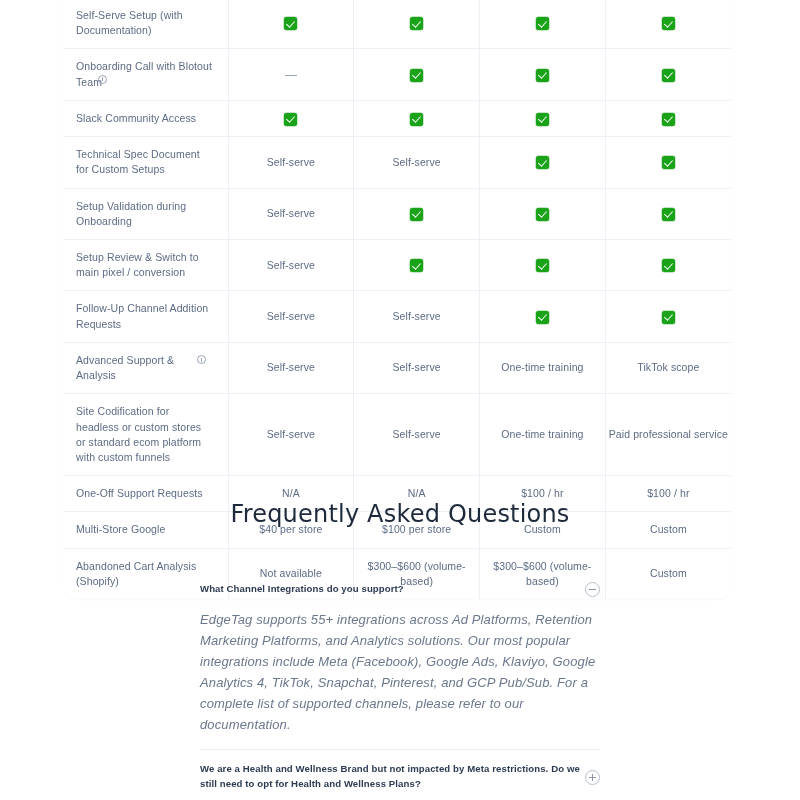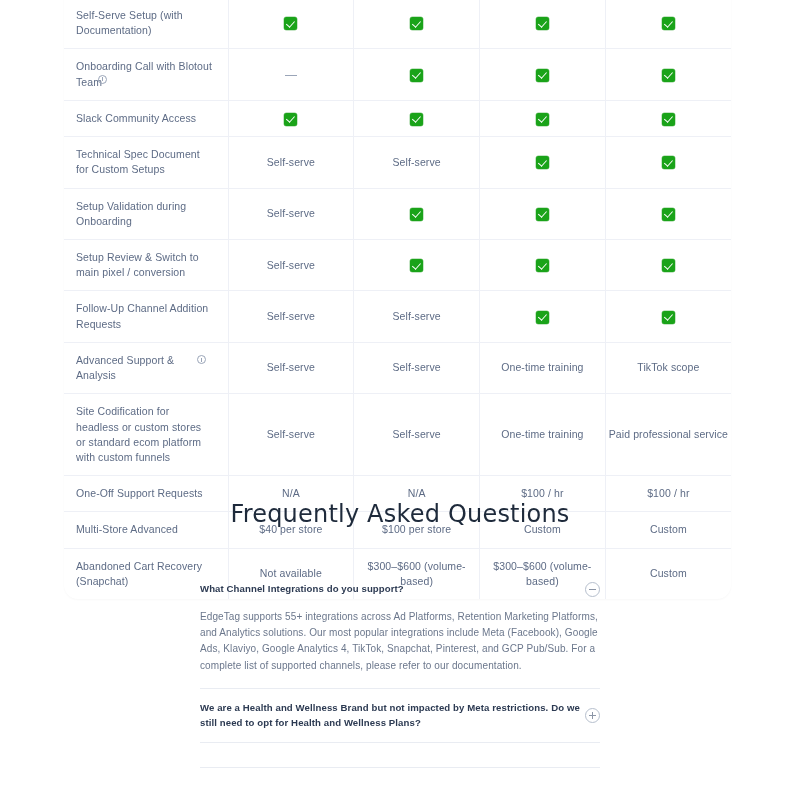--- a/index.html
+++ b/index.html
@@ -127,25 +127,26 @@
   }
   .faq-q {
     font-size: 9.6px;
     font-weight: bold;
     color: #2c3a52;
     line-height: 1.55;
     letter-spacing: 0.01em;
     flex: 1;
   }
   .faq-body {
-    font-size: 10px;
+    font-size: 13px;
     color: #6b778c;
     line-height: 1.62;
     padding: 0 0 14px 0;
     letter-spacing: 0.01em;
+    font-style: italic;
   }
   .toggle {
     flex: 0 0 auto;
     width: 15px; height: 15px;
     border: 1px solid #b6bfcd;
     border-radius: 50%;
     position: relative;
   }
   .toggle::before {
     content: "";
@@ -239,28 +240,28 @@
           <td class="plan-cell"><span>Paid professional service</span></td>
         </tr>
         <tr>
           <td class="feature-cell"><span class="ftext">One-Off Support Requests</span></td>
           <td class="plan-cell"><span>N/A</span></td>
           <td class="plan-cell"><span>N/A</span></td>
           <td class="plan-cell"><span>$100 / hr</span></td>
           <td class="plan-cell"><span>$100 / hr</span></td>
         </tr>
         <tr>
-          <td class="feature-cell"><span class="ftext">Multi-Store Advanced</span></td>
+          <td class="feature-cell"><span class="ftext">Multi-Store Google</span></td>
           <td class="plan-cell"><span>$40 per store</span></td>
           <td class="plan-cell"><span>$100 per store</span></td>
           <td class="plan-cell"><span>Custom</span></td>
           <td class="plan-cell"><span>Custom</span></td>
         </tr>
         <tr>
-          <td class="feature-cell"><span class="ftext">Abandoned Cart Recovery (Snapchat)</span></td>
+          <td class="feature-cell"><span class="ftext">Abandoned Cart Analysis (Shopify)</span></td>
           <td class="plan-cell"><span>Not available</span></td>
           <td class="plan-cell"><span>$300–$600 (volume-based)</span></td>
           <td class="plan-cell"><span>$300–$600 (volume-based)</span></td>
           <td class="plan-cell"><span>Custom</span></td>
         </tr>
       </tbody>
   </table>
 </div>
 
 <div class="faq-title">Frequently Asked Questions</div>

